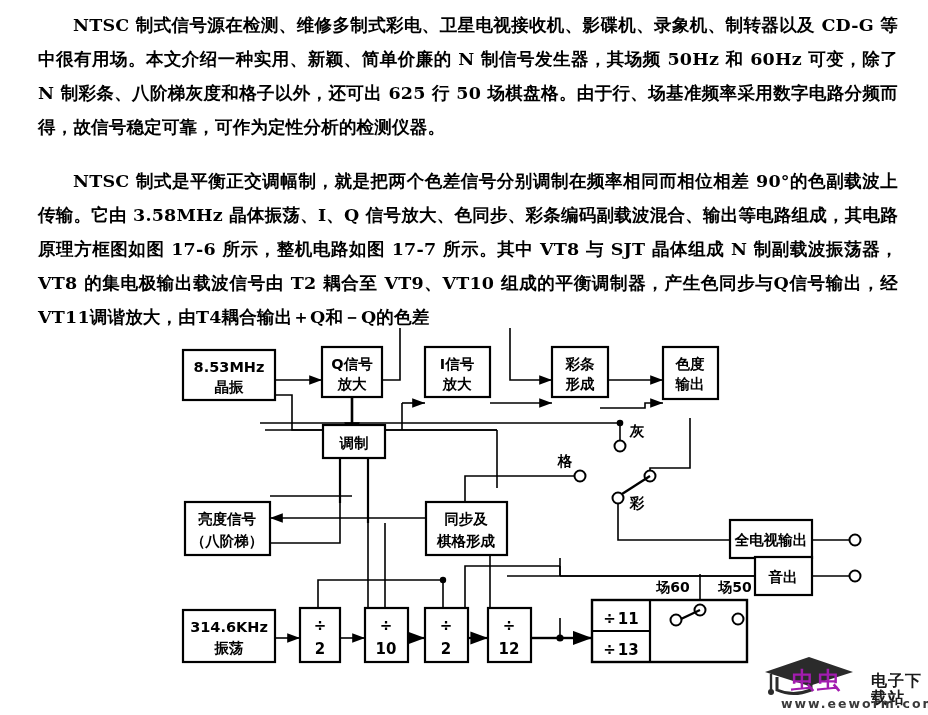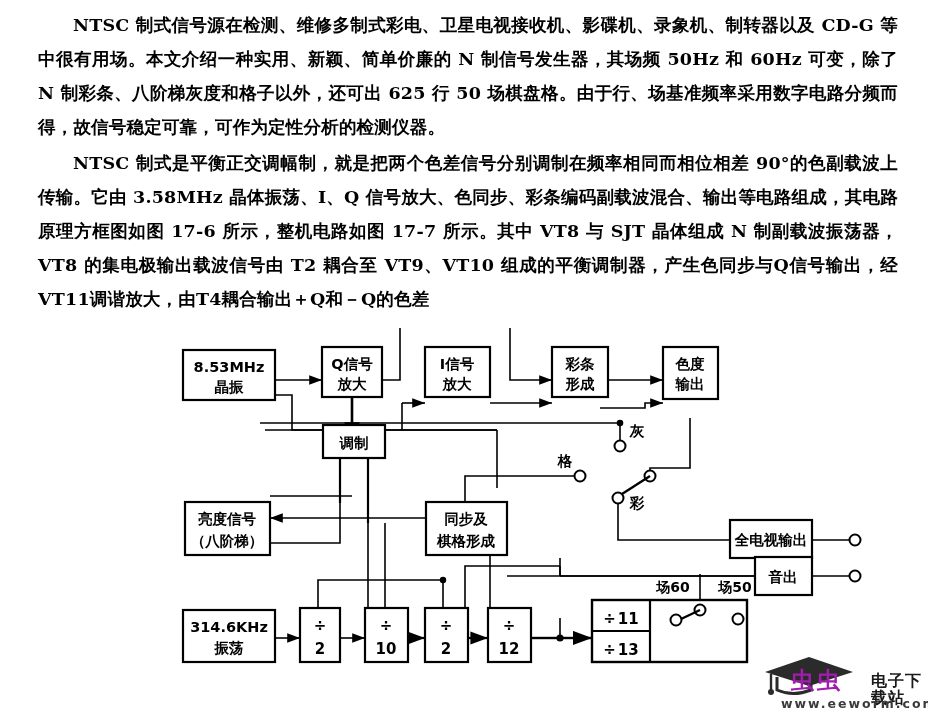--- a/index.html
+++ b/index.html
@@ -22,21 +22,21 @@
     font-family:"DejaVu Serif","Liberation Serif",serif;
     font-size:17.5px;
     line-height:34px;
     text-align:justify;
     text-justify:inter-character;
     letter-spacing:0.2px;
     font-weight:600;
     margin:0 0 0 0;
     text-indent:2em;
   }
-  .para + .para{margin-top:2px;}
+  .para + .para{margin-top:20px;}
 
   
   .figure{position:absolute;left:0;top:328px;width:928px;height:397px;}
   svg{display:block;}
 
   .blk text, .lbl{
     font-family:"DejaVu Sans","Liberation Sans",sans-serif;
   }
 
   .caption{

